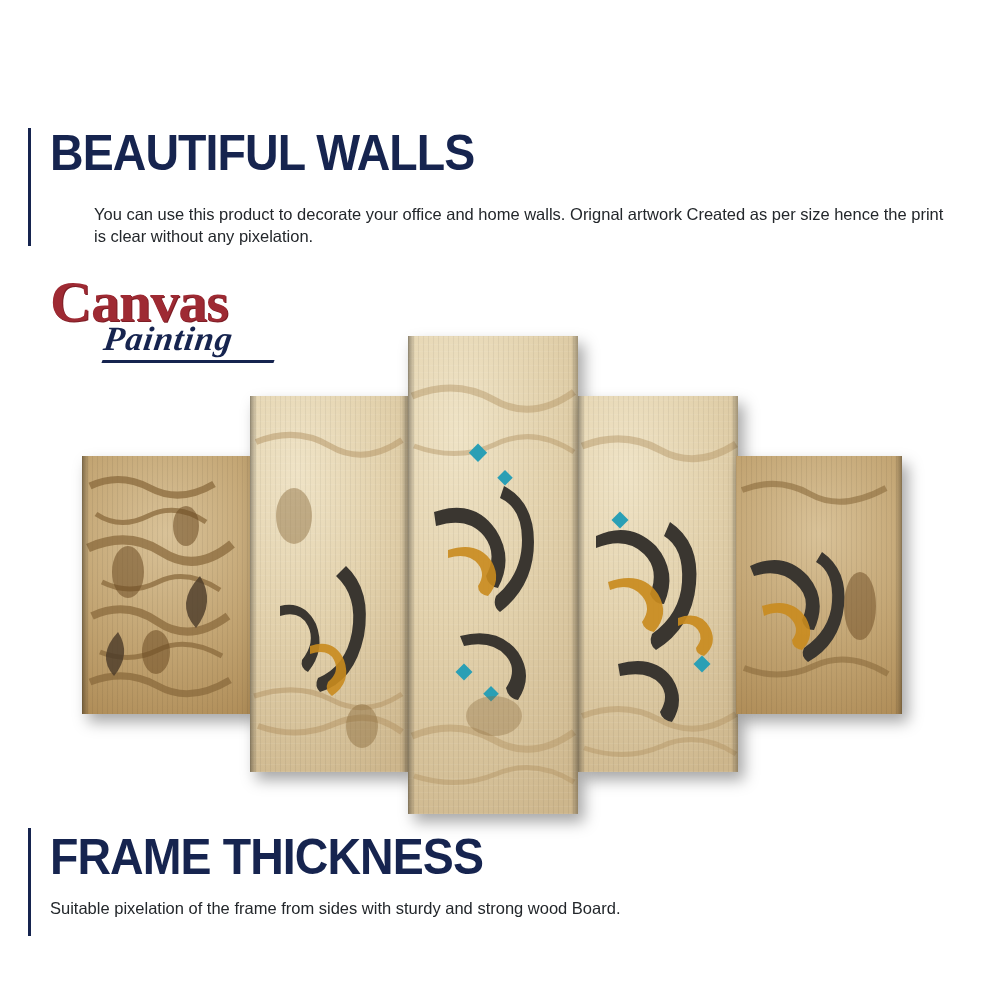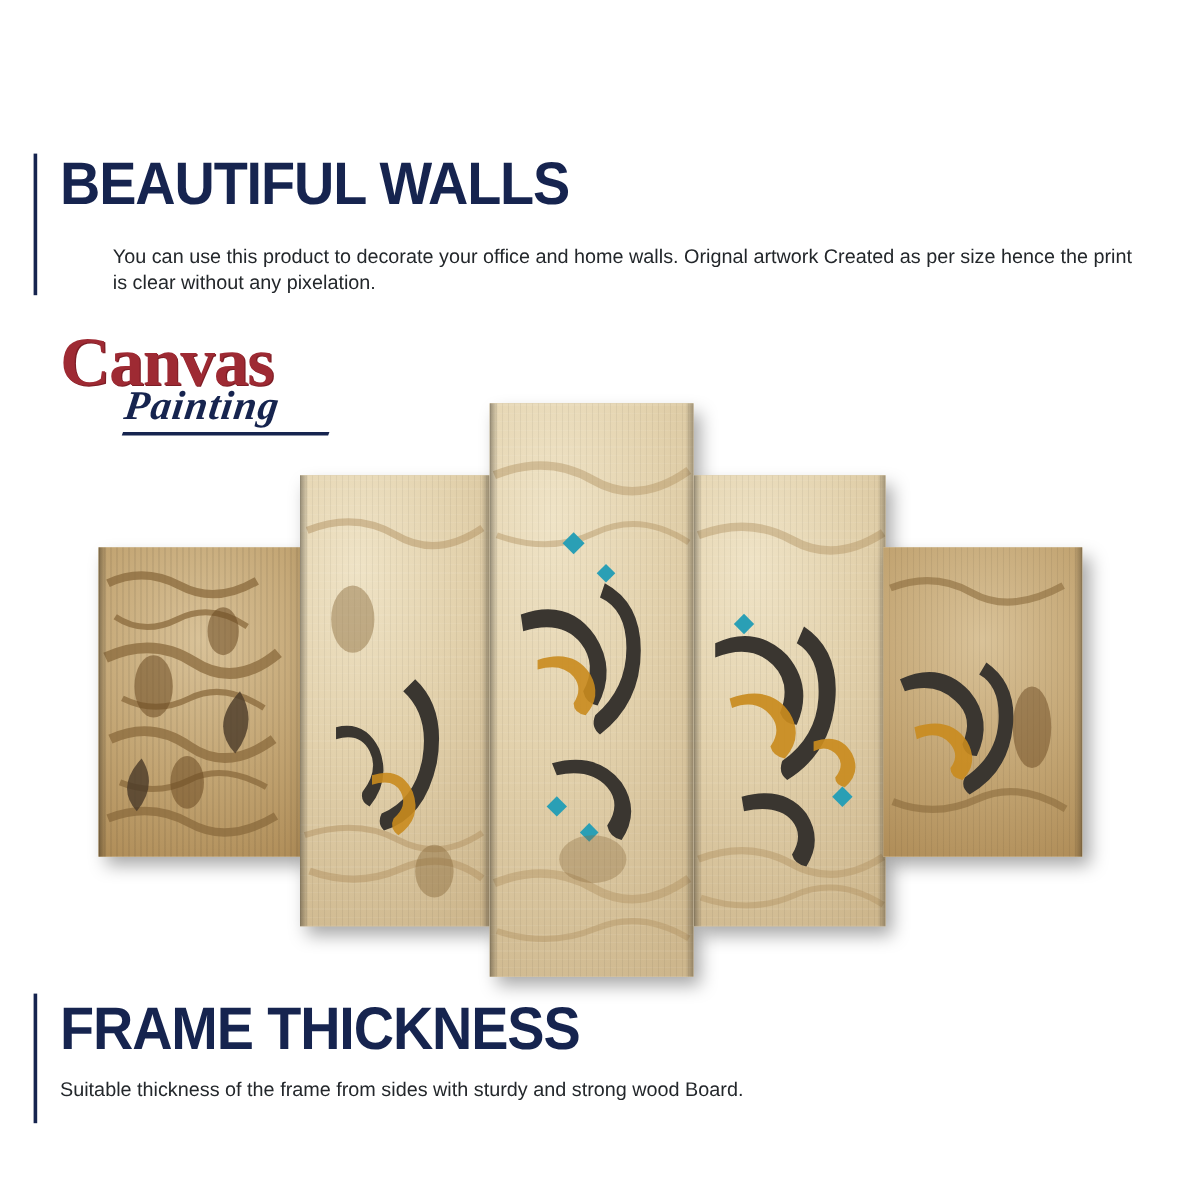--- a/index.html
+++ b/index.html
@@ -258,14 +258,14 @@
       </g>
     </svg>
     <div class="edge r"></div>
   </div>
 
 </div>
 
 <div class="bottom-block">
   <div class="rule" style="height:108px"></div>
   <div class="bottom-title">FRAME THICKNESS</div>
-  <div class="bottom-sub">Suitable thickness of the frame from sides with sturdy and strong wood Board.</div>
+  <div class="bottom-sub">Suitable pixelation of the frame from sides with sturdy and strong wood Board.</div>
 </div>
 
 </body></html>

